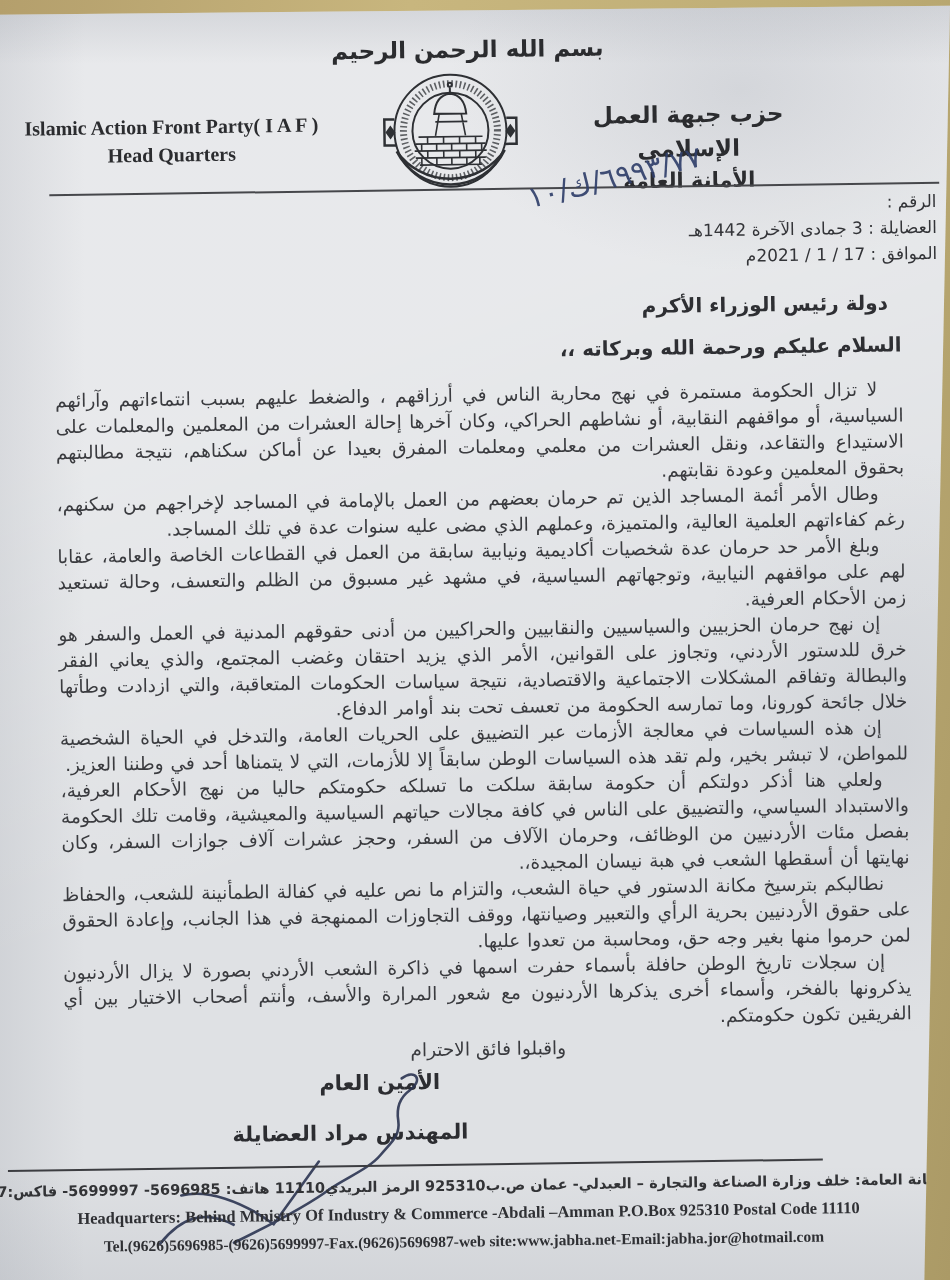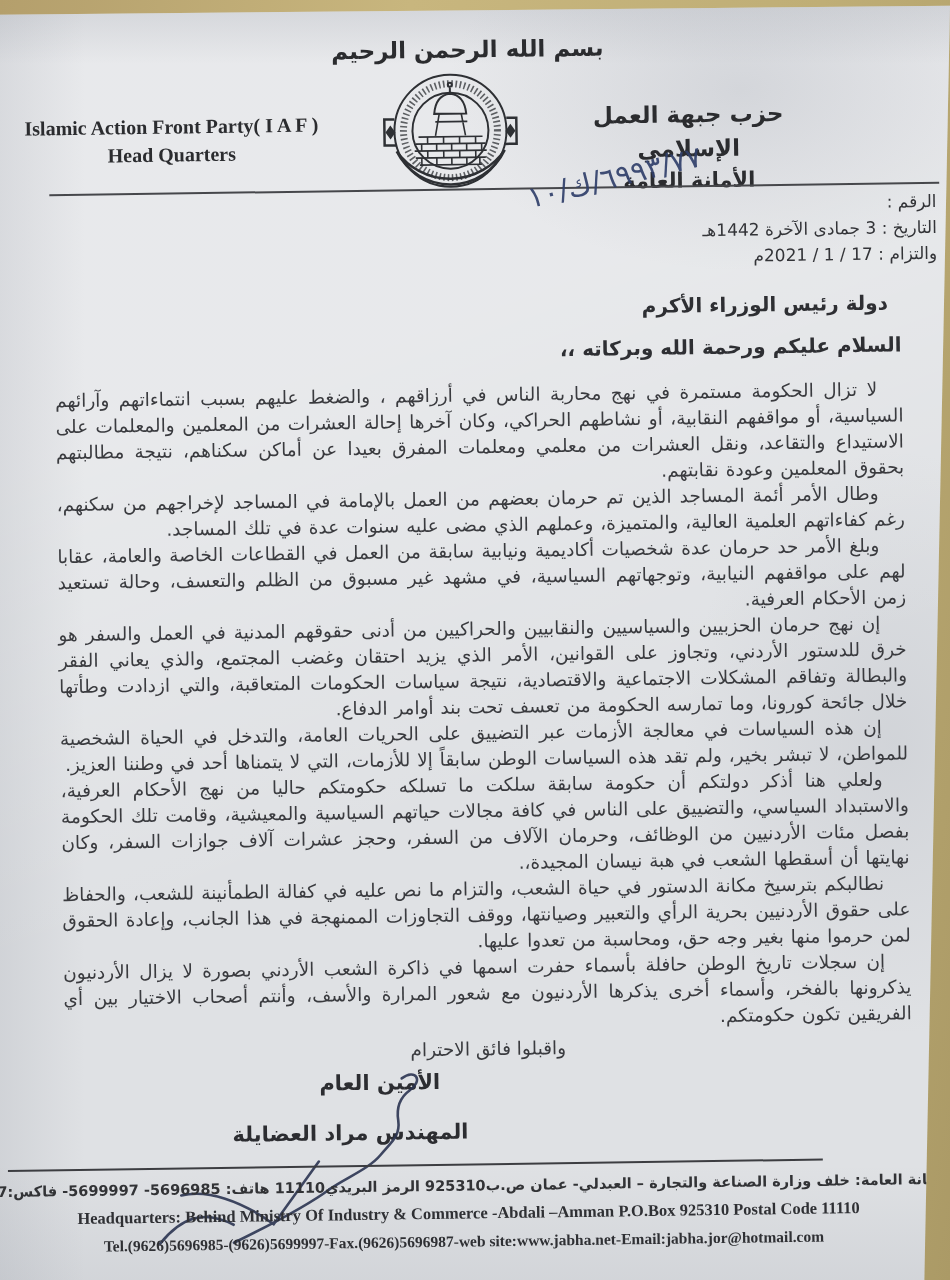--- a/index.html
+++ b/index.html
@@ -108,25 +108,25 @@
     <div class="org-ar">
       <div class="l1">حزب جبهة العمل الإسلامي</div>
       <div class="l2">الأمانة العامة</div>
     </div>
 
     <div class="header-rule"></div>
 
     <div class="meta">
       <div class="row">الرقم :</div>
       <div class="row">
-        <span>التاريخ :</span>
+        <span>العضايلة :</span>
         <span>3 جمادى الآخرة 1442هـ</span>
       </div>
       <div class="row">
-        <span>والتزام :</span>
+        <span>الموافق :</span>
         <span>17 / 1 / 2021م</span>
       </div>
     </div>
 
     <div class="hand-number">٦٩٩٣/٧٧/ك/١٠</div>
 
     <div class="addressee">دولة رئيس الوزراء الأكرم</div>
     <div class="salutation">السلام عليكم ورحمة الله وبركاته ،،</div>
 
     <div class="flow">

